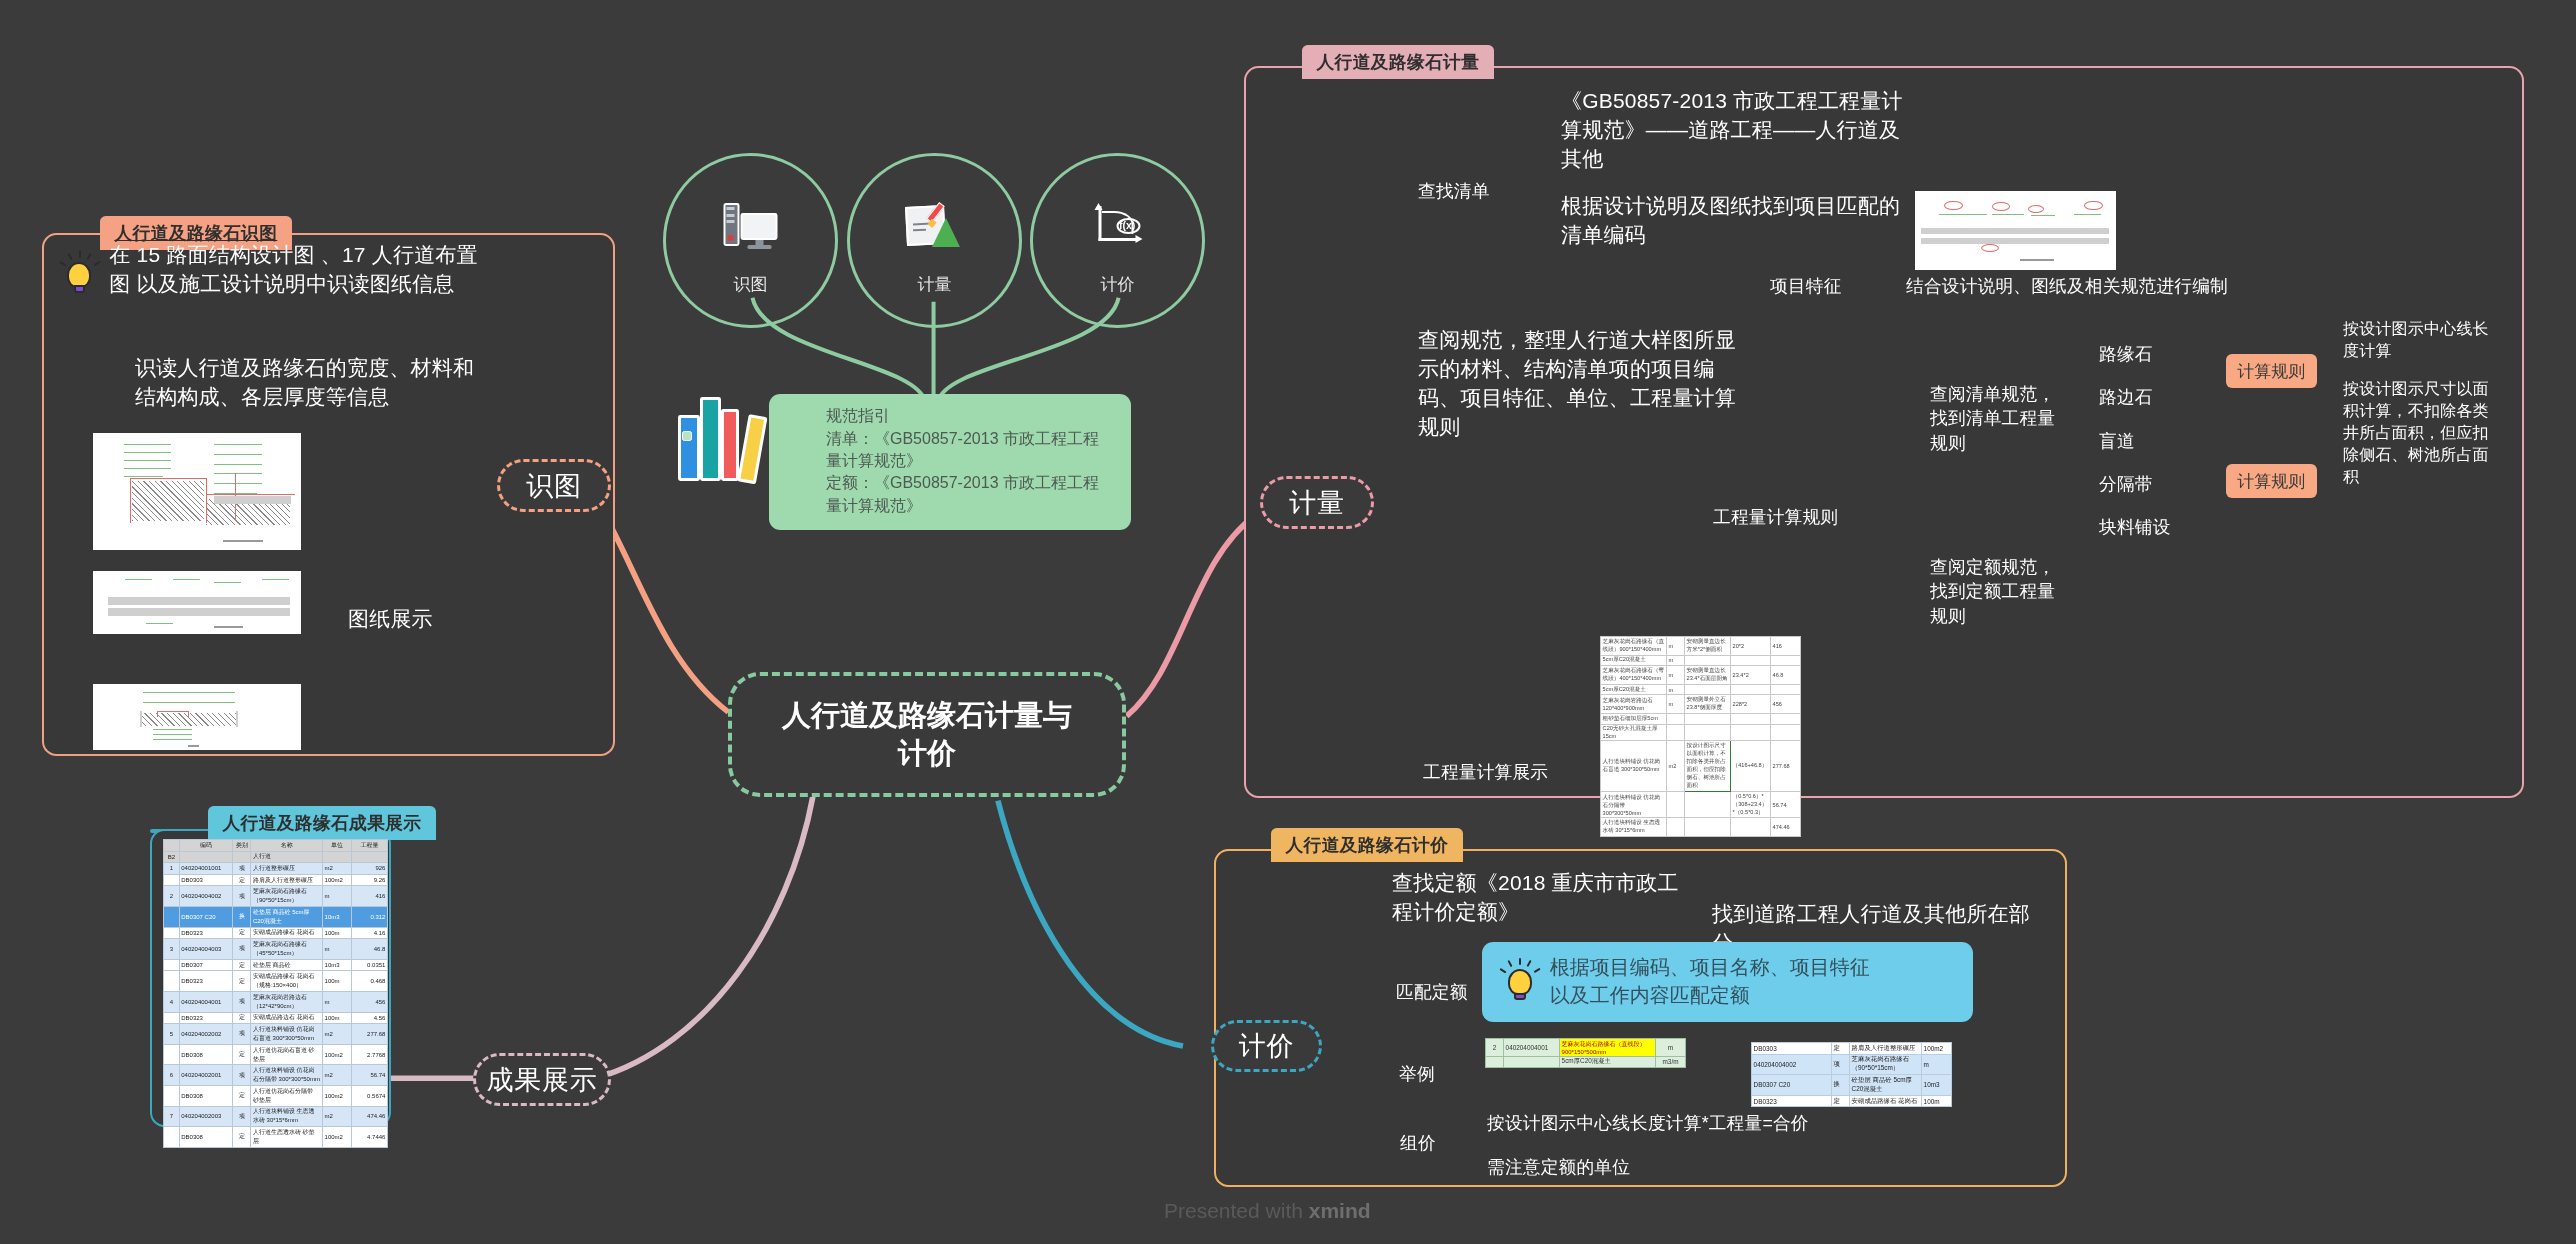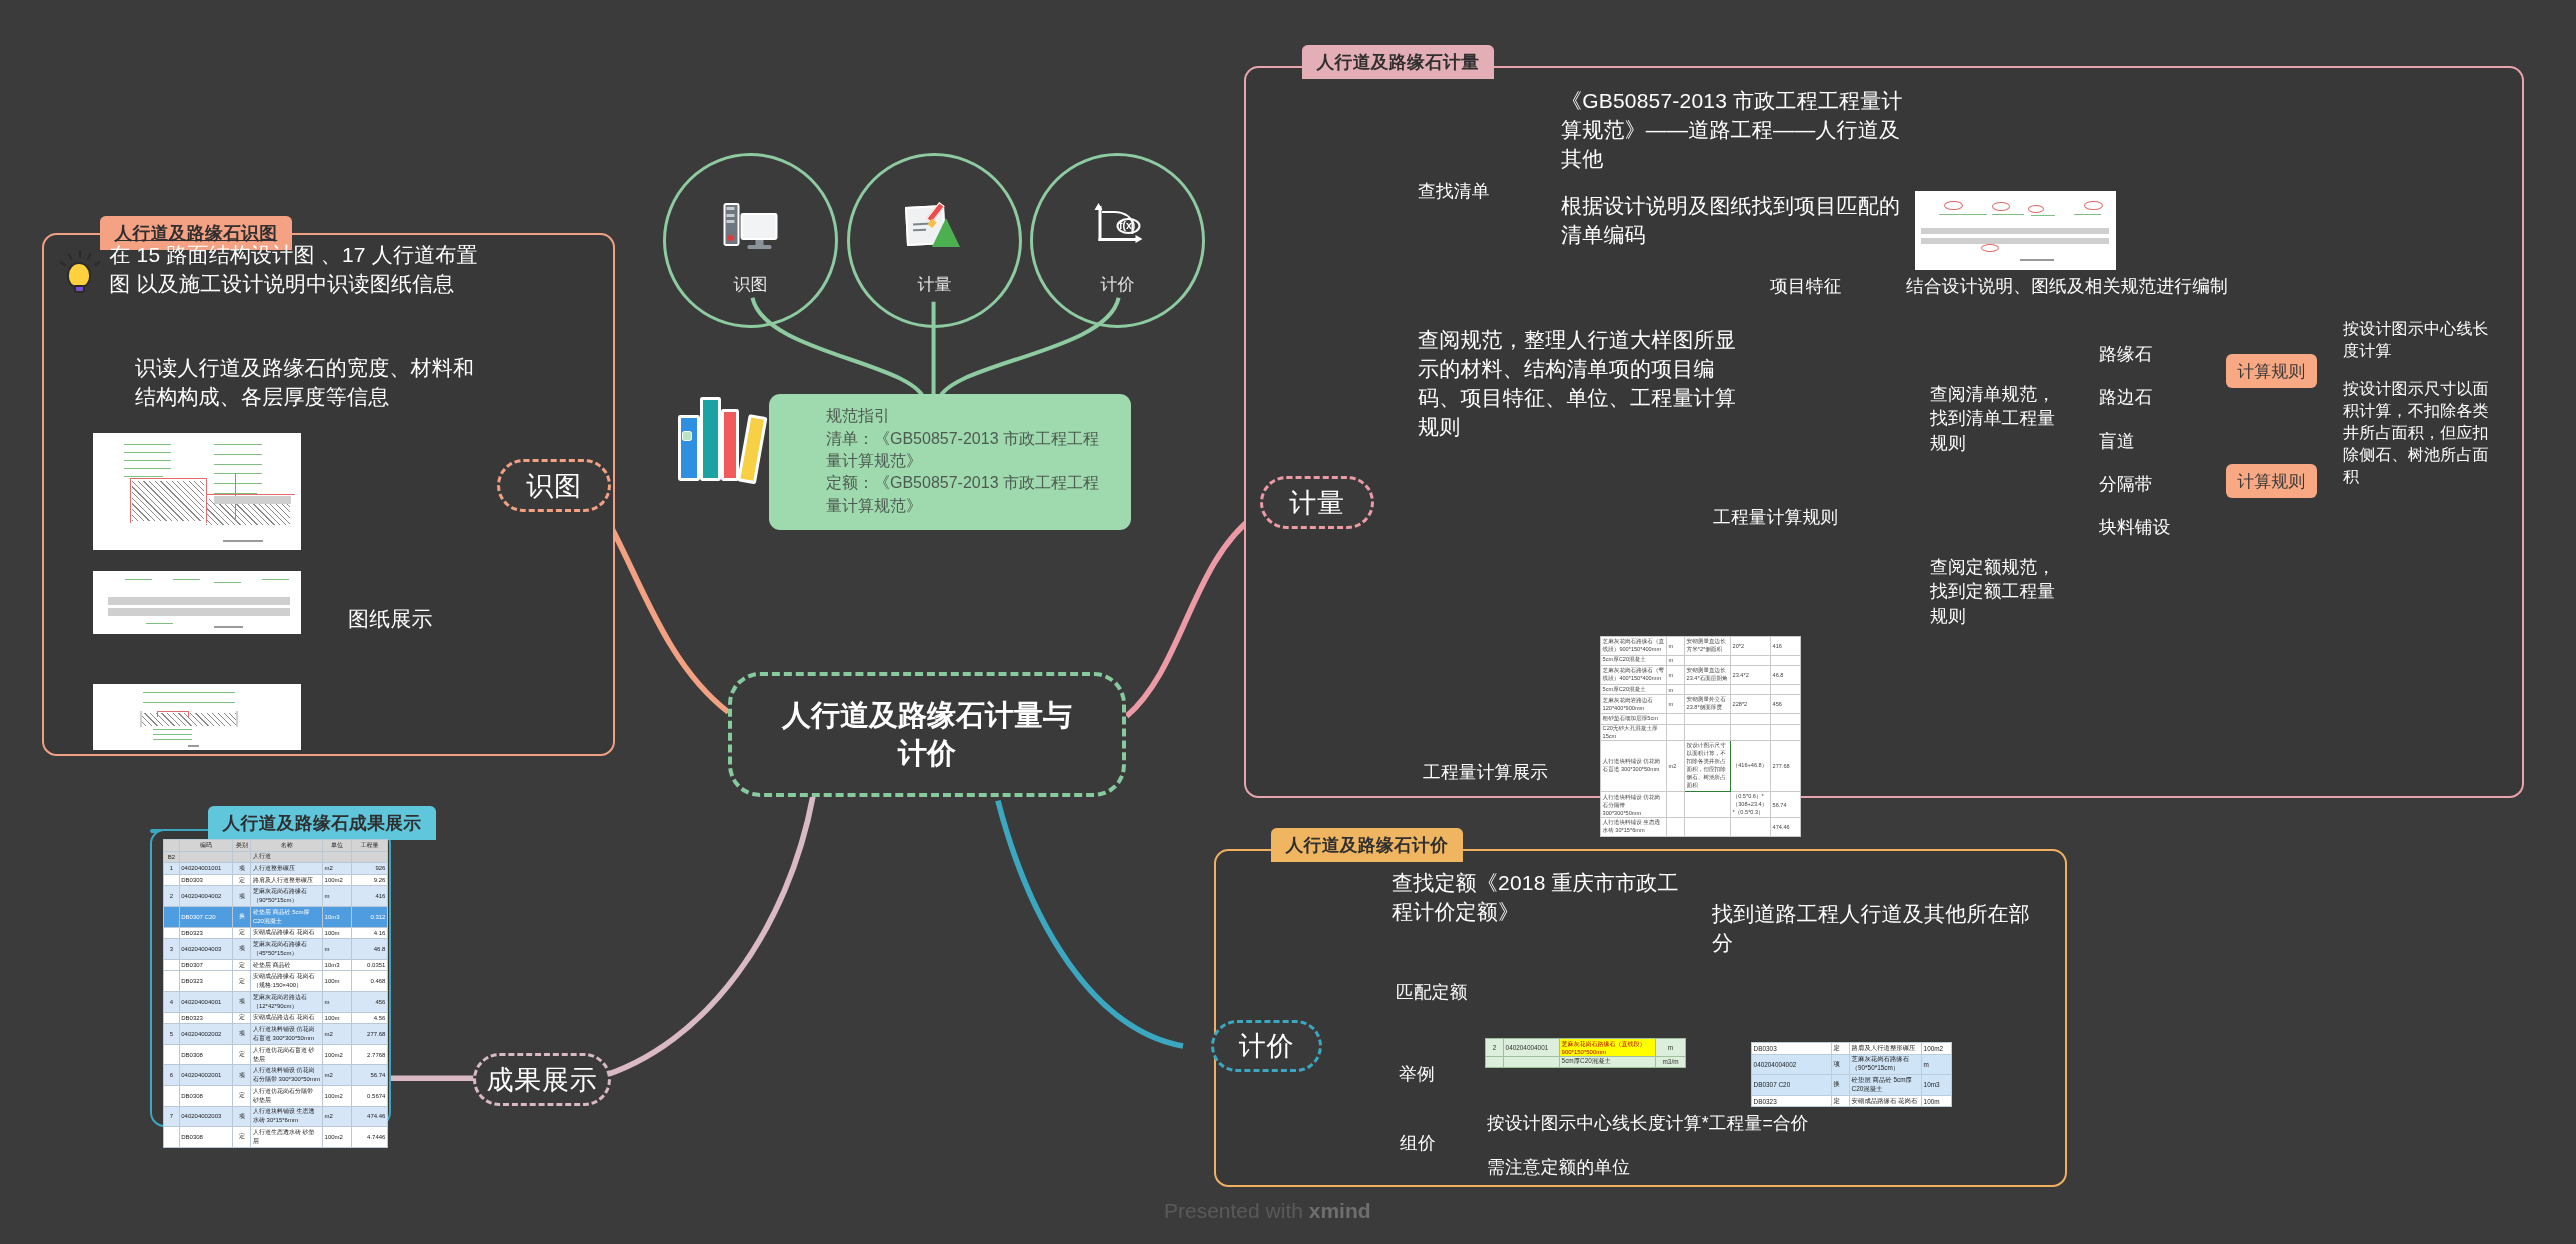--- a/index.html
+++ b/index.html
@@ -546,20 +546,33 @@
   <div class="frame orange" style="left:1214px; top:849px; width:853px; height:338px;"></div>
   <div class="frame-tab tab-orange" style="left:1234px; top:828px;">人行道及路缘石计价</div>
 
   <div class="pill dash-teal" style="left:1211px; top:1020px; width:111px; height:52px;">计价</div>
 
   <div class="topic" style="left:1392px; top:869px; width:298px;">查找定额《2018 重庆市市政工程计价定额》</div>
   <div class="topic" style="left:1712px; top:900px; width:338px;">找到道路工程人行道及其他所在部分</div>
 
   <div class="topic small" style="left:1396px; top:980px;">匹配定额</div>
 
+  <div class="callout blue" style="left:1482px; top:942px; width:491px; min-height:72px; align-items:center;">
+    <div class="bulb" style="margin-left:6.4px;">
+      <div class="glass"></div>
+        <div class="base"></div>
+      <div class="ray" style="left:17.7px; top:0;"></div>
+      <div class="ray" style="left:8px; top:2.4px; transform:rotate(-28deg);"></div>
+      <div class="ray" style="left:27px; top:2.4px; transform:rotate(28deg);"></div>
+      <div class="ray" style="left:0.8px; top:9.7px; transform:rotate(-58deg);"></div>
+      <div class="ray" style="left:35px; top:9.7px; transform:rotate(58deg);"></div>
+    </div>
+    <div class="ctext">根据项目编码、项目名称、项目特征
+以及工作内容匹配定额</div>
+  </div>
 
   <div class="topic small" style="left:1399px; top:1062px;">举例</div>
 
   <table class="mini" style="left:1485px; top:1038px; width:201px;">
     <colgroup>
         <col style="width:9%">
         <col style="width:28%">
         <col style="width:48%">
         <col style="width:15%">
       </colgroup>

